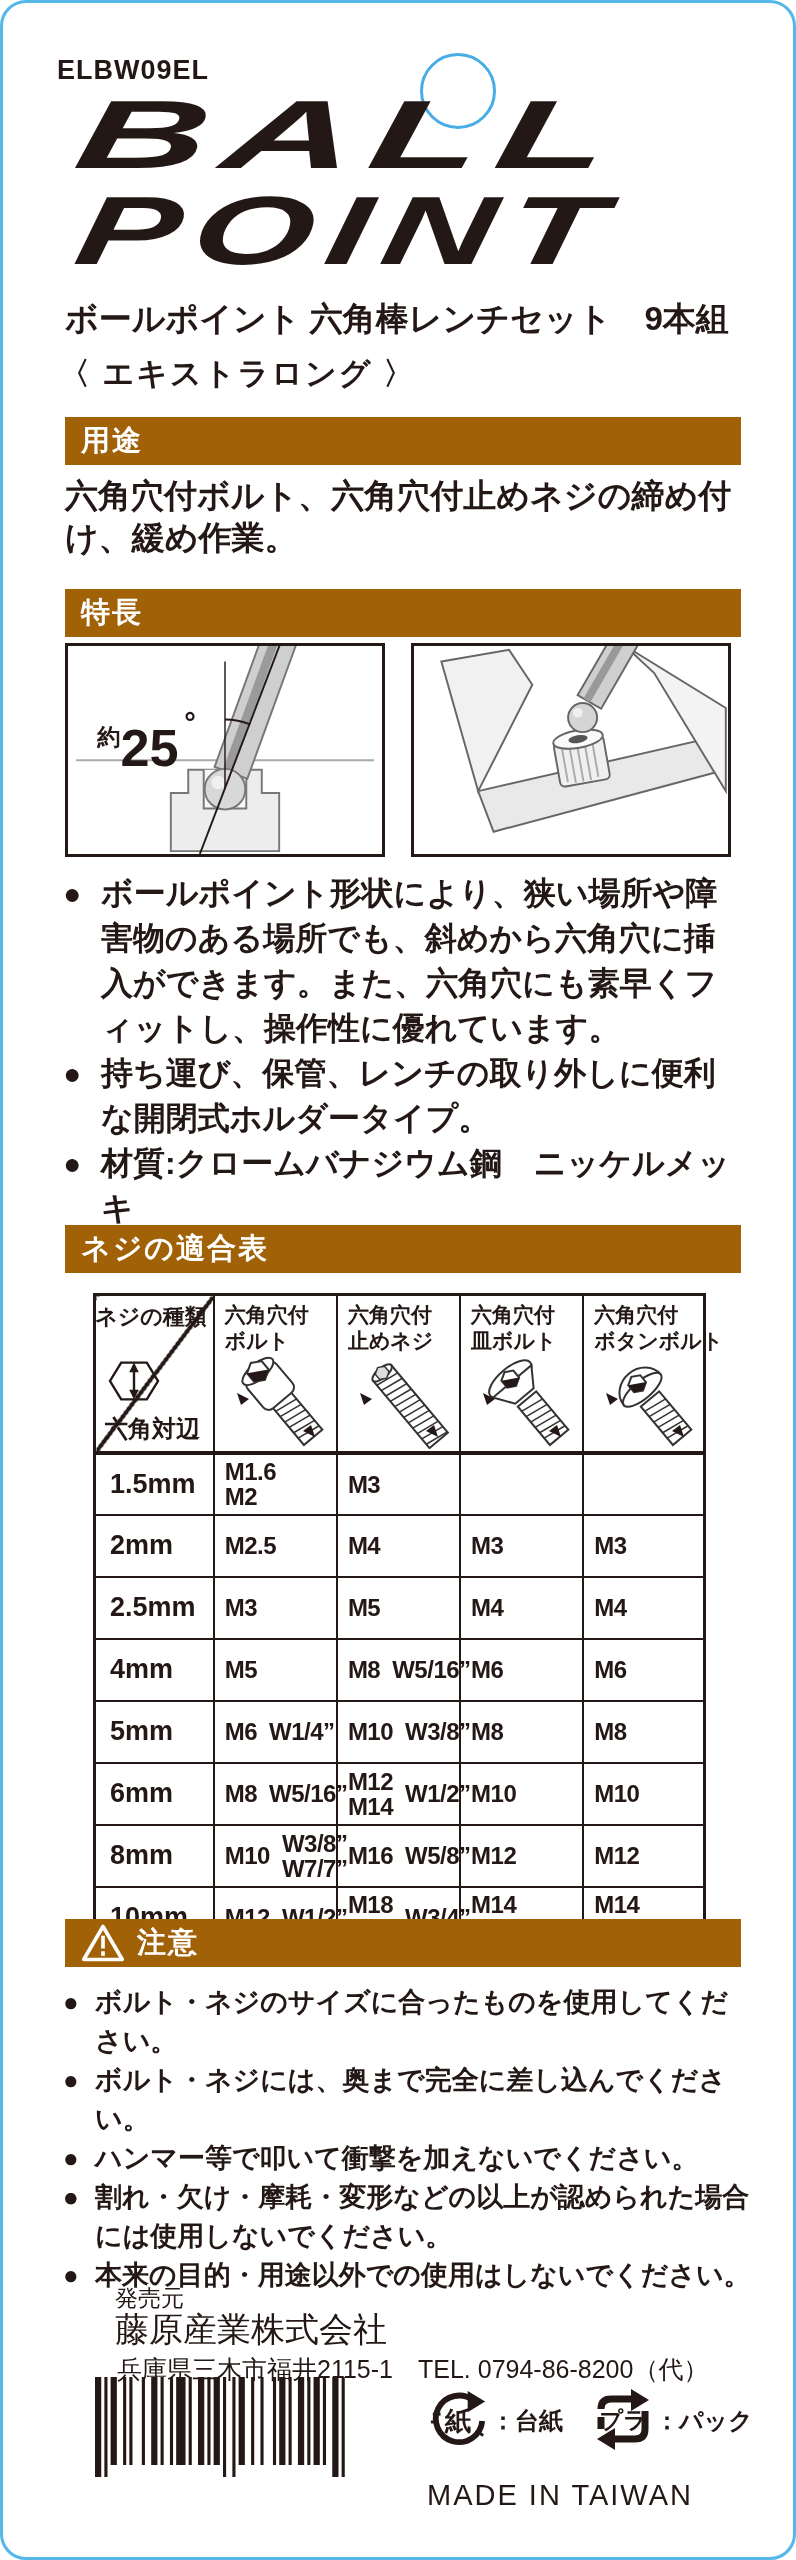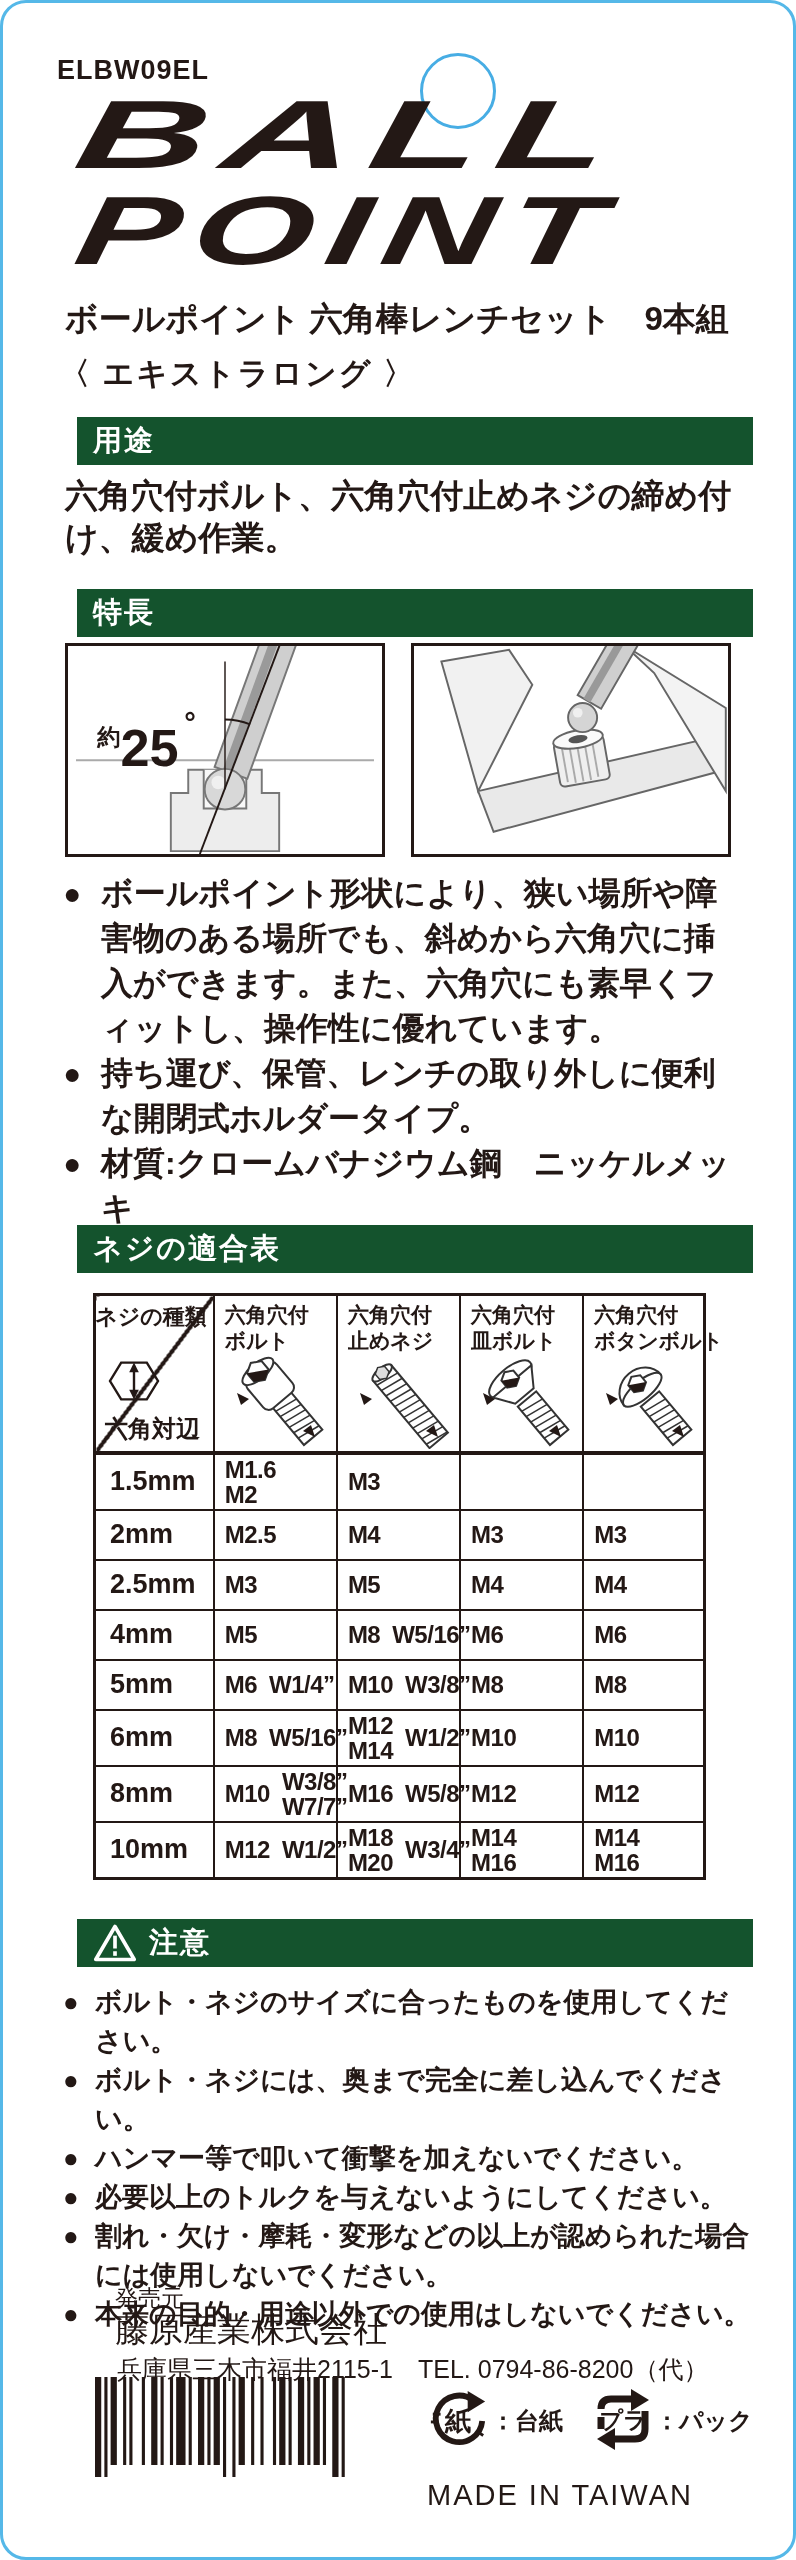--- a/index.html
+++ b/index.html
@@ -7,21 +7,21 @@
   body{font-family:"Liberation Sans","DejaVu Sans",sans-serif;color:#231815;}
   .card{position:relative;width:796px;height:2560px;background:#fff;border:3px solid #55b8e8;border-radius:26px;overflow:hidden;}
   .hang-hole{position:absolute;left:417px;top:50px;width:76px;height:76px;border:3px solid #47ade4;border-radius:50%;}
   .model{position:absolute;left:54px;top:52px;font-size:27px;font-weight:bold;letter-spacing:1px;}
   .logo{position:absolute;left:66px;top:84px;}
   .logo-line{display:block;font-style:italic;font-weight:bold;font-size:97px;line-height:96px;letter-spacing:8px;white-space:nowrap;transform-origin:0 100%;}
   .logo-l1{transform:skewX(-10deg) scaleX(1.88);}
   .logo-l2{transform:skewX(-10deg) scaleX(1.60);}
   .subtitle{position:absolute;left:62px;top:294px;font-size:33px;font-weight:bold;white-space:nowrap;}
   .variant{position:absolute;left:56px;top:350px;font-size:31px;font-weight:bold;letter-spacing:2px;white-space:nowrap;}
-  .bar{position:absolute;left:62px;width:676px;height:48px;background:#14532d;color:#fff;display:flex;align-items:center;padding-left:16px;margin-left:12px;}
+  .bar{position:absolute;left:62px;width:676px;height:48px;background:#a16207;color:#fff;display:flex;align-items:center;padding-left:16px;}
   .bar .bar-label{font-size:29px;font-weight:bold;letter-spacing:2px;}
   .bar-usage{top:414px;}
   .bar-features{top:586px;}
   .bar-table{top:1222px;}
   .bar-caution{top:1916px;}
   .warn-tri{width:44px;height:40px;margin-right:12px;flex:0 0 auto;}
   .usage-body{position:absolute;left:62px;top:472px;width:680px;font-size:33px;font-weight:bold;line-height:42px;}
   .feat-box{position:absolute;top:640px;height:214px;width:320px;border:3px solid #231815;background:#fff;}
   .feat-box-left{left:62px;}
   .feat-box-right{left:408px;}
@@ -35,21 +35,21 @@
   .caution-list .dot{position:absolute;left:-2px;top:0;font-size:26px;}
   .fit-table{position:absolute;left:90px;top:1290px;width:613px;border-collapse:collapse;table-layout:fixed;border:3px solid #231815;}
   .fit-table th,.fit-table td{border:2px solid #231815;vertical-align:middle;}
   .fit-table thead th{height:158px;vertical-align:top;text-align:left;padding:6px 0 0 10px;position:relative;border-bottom:4px solid #231815;}
   .hdr-line{display:block;font-size:21px;font-weight:bold;line-height:26px;white-space:nowrap;}
   .screwsvg{position:absolute;left:4px;bottom:2px;width:114px;height:96px;}
   .corner{background-image:linear-gradient(to bottom right,transparent calc(50% - 2px),#231815 calc(50% - 2px),#231815 calc(50% + 2px),transparent calc(50% + 2px));}
   .corner-top{position:absolute;top:6px;right:6px;font-size:22px;font-weight:bold;white-space:nowrap;}
   .corner-bottom{position:absolute;left:8px;bottom:6px;font-size:24px;font-weight:bold;white-space:nowrap;}
   .hexicon{position:absolute;left:10px;top:56px;width:56px;height:58px;}
-  .fit-table td{height:50px;font-size:24px;font-weight:bold;padding:2px 2px 2px 10px;}
+  .fit-table td{height:62px;font-size:24px;font-weight:bold;padding:2px 2px 2px 10px;}
   .fit-table td.szcell{font-size:27px;padding-left:14px;}
   .cellwrap{display:flex;align-items:center;gap:12px;}
   .stack div{line-height:25px;white-space:nowrap;letter-spacing:-0.5px;}
   .publisher{position:absolute;left:112px;top:2280px;font-size:23px;}
   .company{position:absolute;left:112px;top:2304px;font-size:34px;}
   .address{position:absolute;left:114px;top:2350px;font-size:25px;}
   .barcode{position:absolute;left:92px;top:2374px;width:256px;height:100px;}
   .barcode-digits{position:absolute;left:76px;top:2474px;font-family:"DejaVu Sans Mono","Liberation Mono",monospace;font-size:31px;letter-spacing:3px;white-space:pre;}
   .recy{position:absolute;}
   .recy-paper{left:424px;top:2386px;width:62px;height:62px;}
@@ -526,21 +526,21 @@
       <rect x="22" y="13" width="4" height="14" fill="#ffffff"></rect>
       <rect x="22" y="30" width="4" height="5" fill="#ffffff"></rect>
     </svg>
     <span class="bar-label">注意</span>
   </div>
 
   <ul class="blist caution-list" id="caution-list">
       <li><span class="dot">●</span><span>ボルト・ネジのサイズに合ったものを使用してください。</span></li>
       <li><span class="dot">●</span><span>ボルト・ネジには、奥まで完全に差し込んでください。</span></li>
       <li><span class="dot">●</span><span>ハンマー等で叩いて衝撃を加えないでください。</span></li>
-      <li><span class="dot">●</span><span>必要以上のトルクを与えないようにしてください。</span></li>
+      <li><span class="dot">●</span></li>
       <li><span class="dot">●</span><span>割れ・欠け・摩耗・変形などの以上が認められた場合には使用しないでください。</span></li>
       <li><span class="dot">●</span><span>本来の目的・用途以外での使用はしないでください。</span></li>
     </ul>
 
   <div class="publisher">発売元</div>
   <div class="company">藤原産業株式会社</div>
   <div class="address">兵庫県三木市福井2115-1　TEL. 0794-86-8200（代）</div>
 
   <svg class="barcode" id="barcode" viewBox="0 0 256 100" preserveAspectRatio="none">
       <rect x="0.00" y="0" width="6.24" height="100" fill="#231815"></rect>

